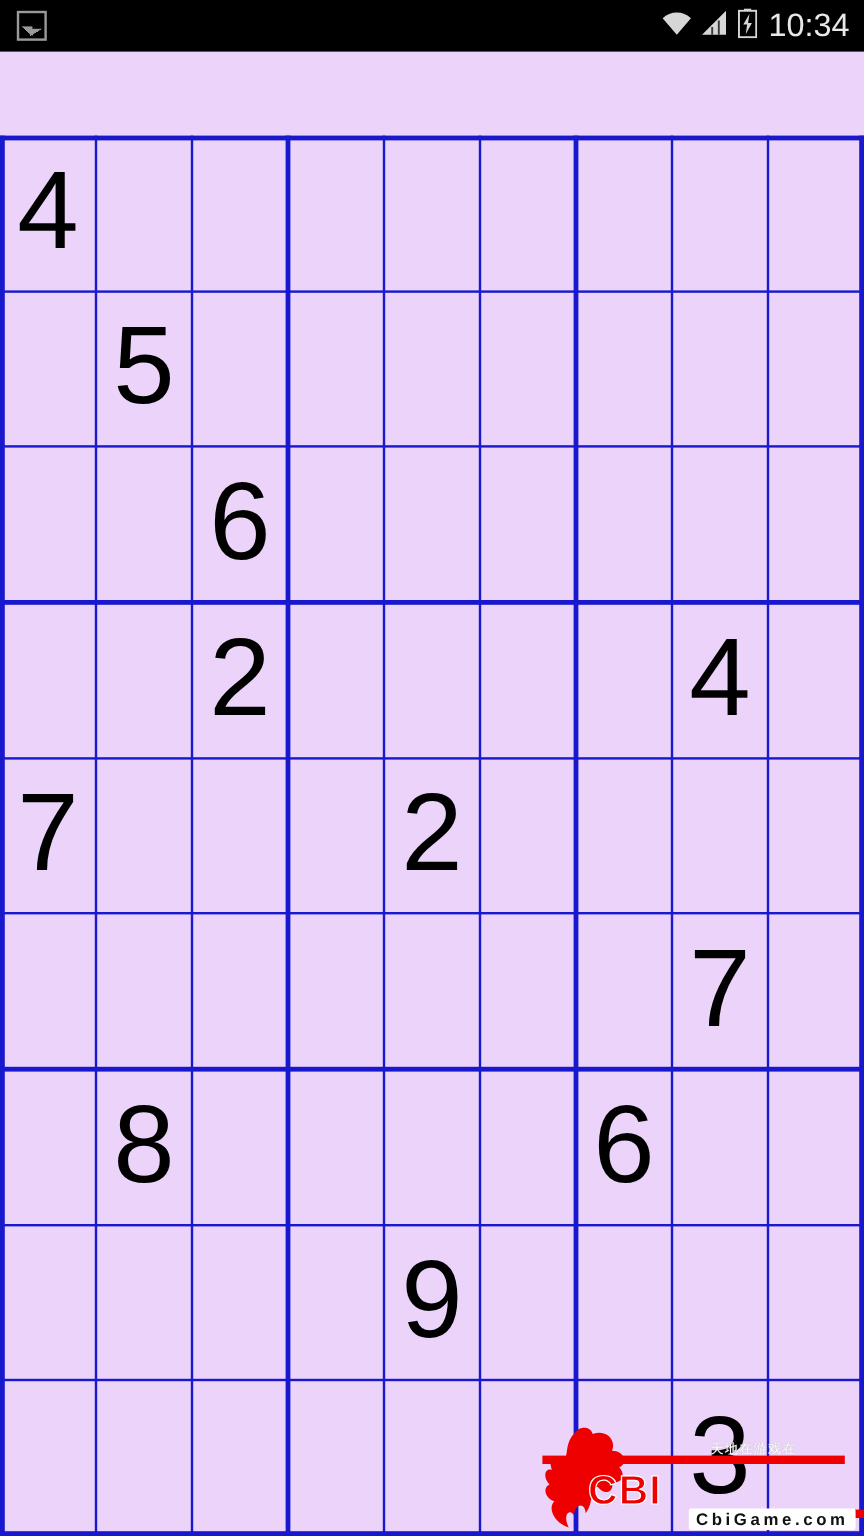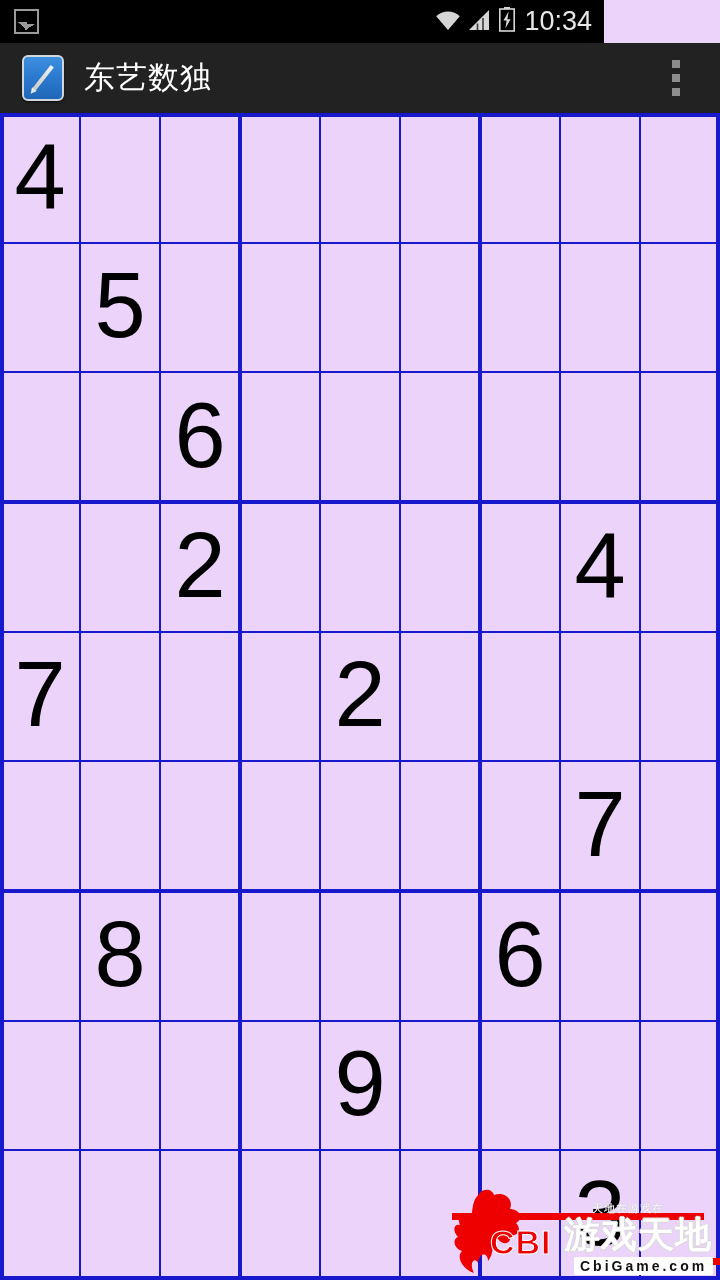--- a/index.html
+++ b/index.html
@@ -19,21 +19,21 @@
     width: 720px;
     height: 1280px;
     background: #EBD3FA;
     overflow: hidden;
   }
 
   
   #status-bar {
     position: absolute;
     top: 0; left: 0;
-    width: 604px;
+    width: 720px;
     height: 43px;
     background: #000000;
     display: flex;
     align-items: center;
     box-sizing: border-box;
     padding: 0 12px 0 14px;
   }
   #status-left {
     display: flex;
     align-items: center;
@@ -282,31 +282,20 @@
         <svg class="battery-icon" viewBox="0 0 16 25" xmlns="http://www.w3.org/2000/svg">
           <rect x="5" y="0" width="6" height="2" fill="#d6d6d6"></rect>
           <rect x="0.8" y="2" width="14.4" height="22" fill="none" stroke="#d6d6d6" stroke-width="1.6"></rect>
           <path d="M9.6 4.5 L4.4 13.5 L7.6 13.5 L6.4 21.5 L11.6 12.2 L8.4 12.2 Z" fill="#d6d6d6"></path>
         </svg>
       </span>
       <span class="status-clock">10:34</span>
     </div>
   </div>
 
-  <div id="action-bar">
-    <div id="app-icon">
-      <span class="pencil"></span>
-    </div>
-    <div id="app-title">东艺数独</div>
-    <div id="overflow-menu">
-      <span class="dot"></span>
-      <span class="dot"></span>
-      <span class="dot"></span>
-    </div>
-  </div>
 
   <div id="sudoku-board">
     <div id="cell-layer">
         <div class="cell" style="left: 0px; top: 0px; width: 80px; height: 129.667px; background: rgb(235, 211, 250);">
           <span class="digit" style="color: rgb(0, 0, 0);">4</span>
         </div>
         <div class="cell empty" style="left: 80px; top: 0px; width: 80px; height: 129.667px; background: rgb(235, 211, 250);"></div>
         <div class="cell empty" style="left: 160px; top: 0px; width: 80px; height: 129.667px; background: rgb(235, 211, 250);"></div>
         <div class="cell empty" style="left: 240px; top: 0px; width: 80px; height: 129.667px; background: rgb(235, 211, 250);"></div>
         <div class="cell empty" style="left: 320px; top: 0px; width: 80px; height: 129.667px; background: rgb(235, 211, 250);"></div>
@@ -435,17 +424,16 @@
 
   <div id="watermark">
     <svg id="wm-flame" viewBox="0 0 84 86" xmlns="http://www.w3.org/2000/svg">
       <path fill="#EE0000" d="M30 2 C16 14 24 24 16 30 C10 20 4 26 8 36 C2 34 0 42 6 48 C0 50 2 60 10 62 C4 68 10 80 22 84 C16 72 24 68 26 74 C28 62 36 64 36 72 C44 62 38 52 46 50 C52 58 60 54 58 46 C66 48 70 40 64 34 C72 30 68 20 58 20 C62 10 52 2 42 6 C40 0 34 0 30 2 Z"></path>
       <path fill="#EE0000" d="M54 6 C62 12 58 20 66 22 C74 24 78 34 72 40 C80 44 78 56 68 58 C72 66 64 76 54 78 C60 68 54 62 50 68 C48 58 40 60 40 68 C34 58 40 48 34 46 C30 54 22 50 24 42 C16 44 12 36 18 30 C12 24 18 16 26 18 C22 8 34 2 44 6 Z" opacity="0"></path>
     </svg>
     <div id="wm-bar-left"></div>
     <div id="wm-bar-right"></div>
     <div id="wm-tiny">天地在游戏在</div>
     <div id="wm-cbi">CBI</div>
-    <div id="wm-cn">游戏天地</div>
     <div id="wm-url">CbiGame.com</div>
   </div>
 
 </div>
 
 </body></html>

